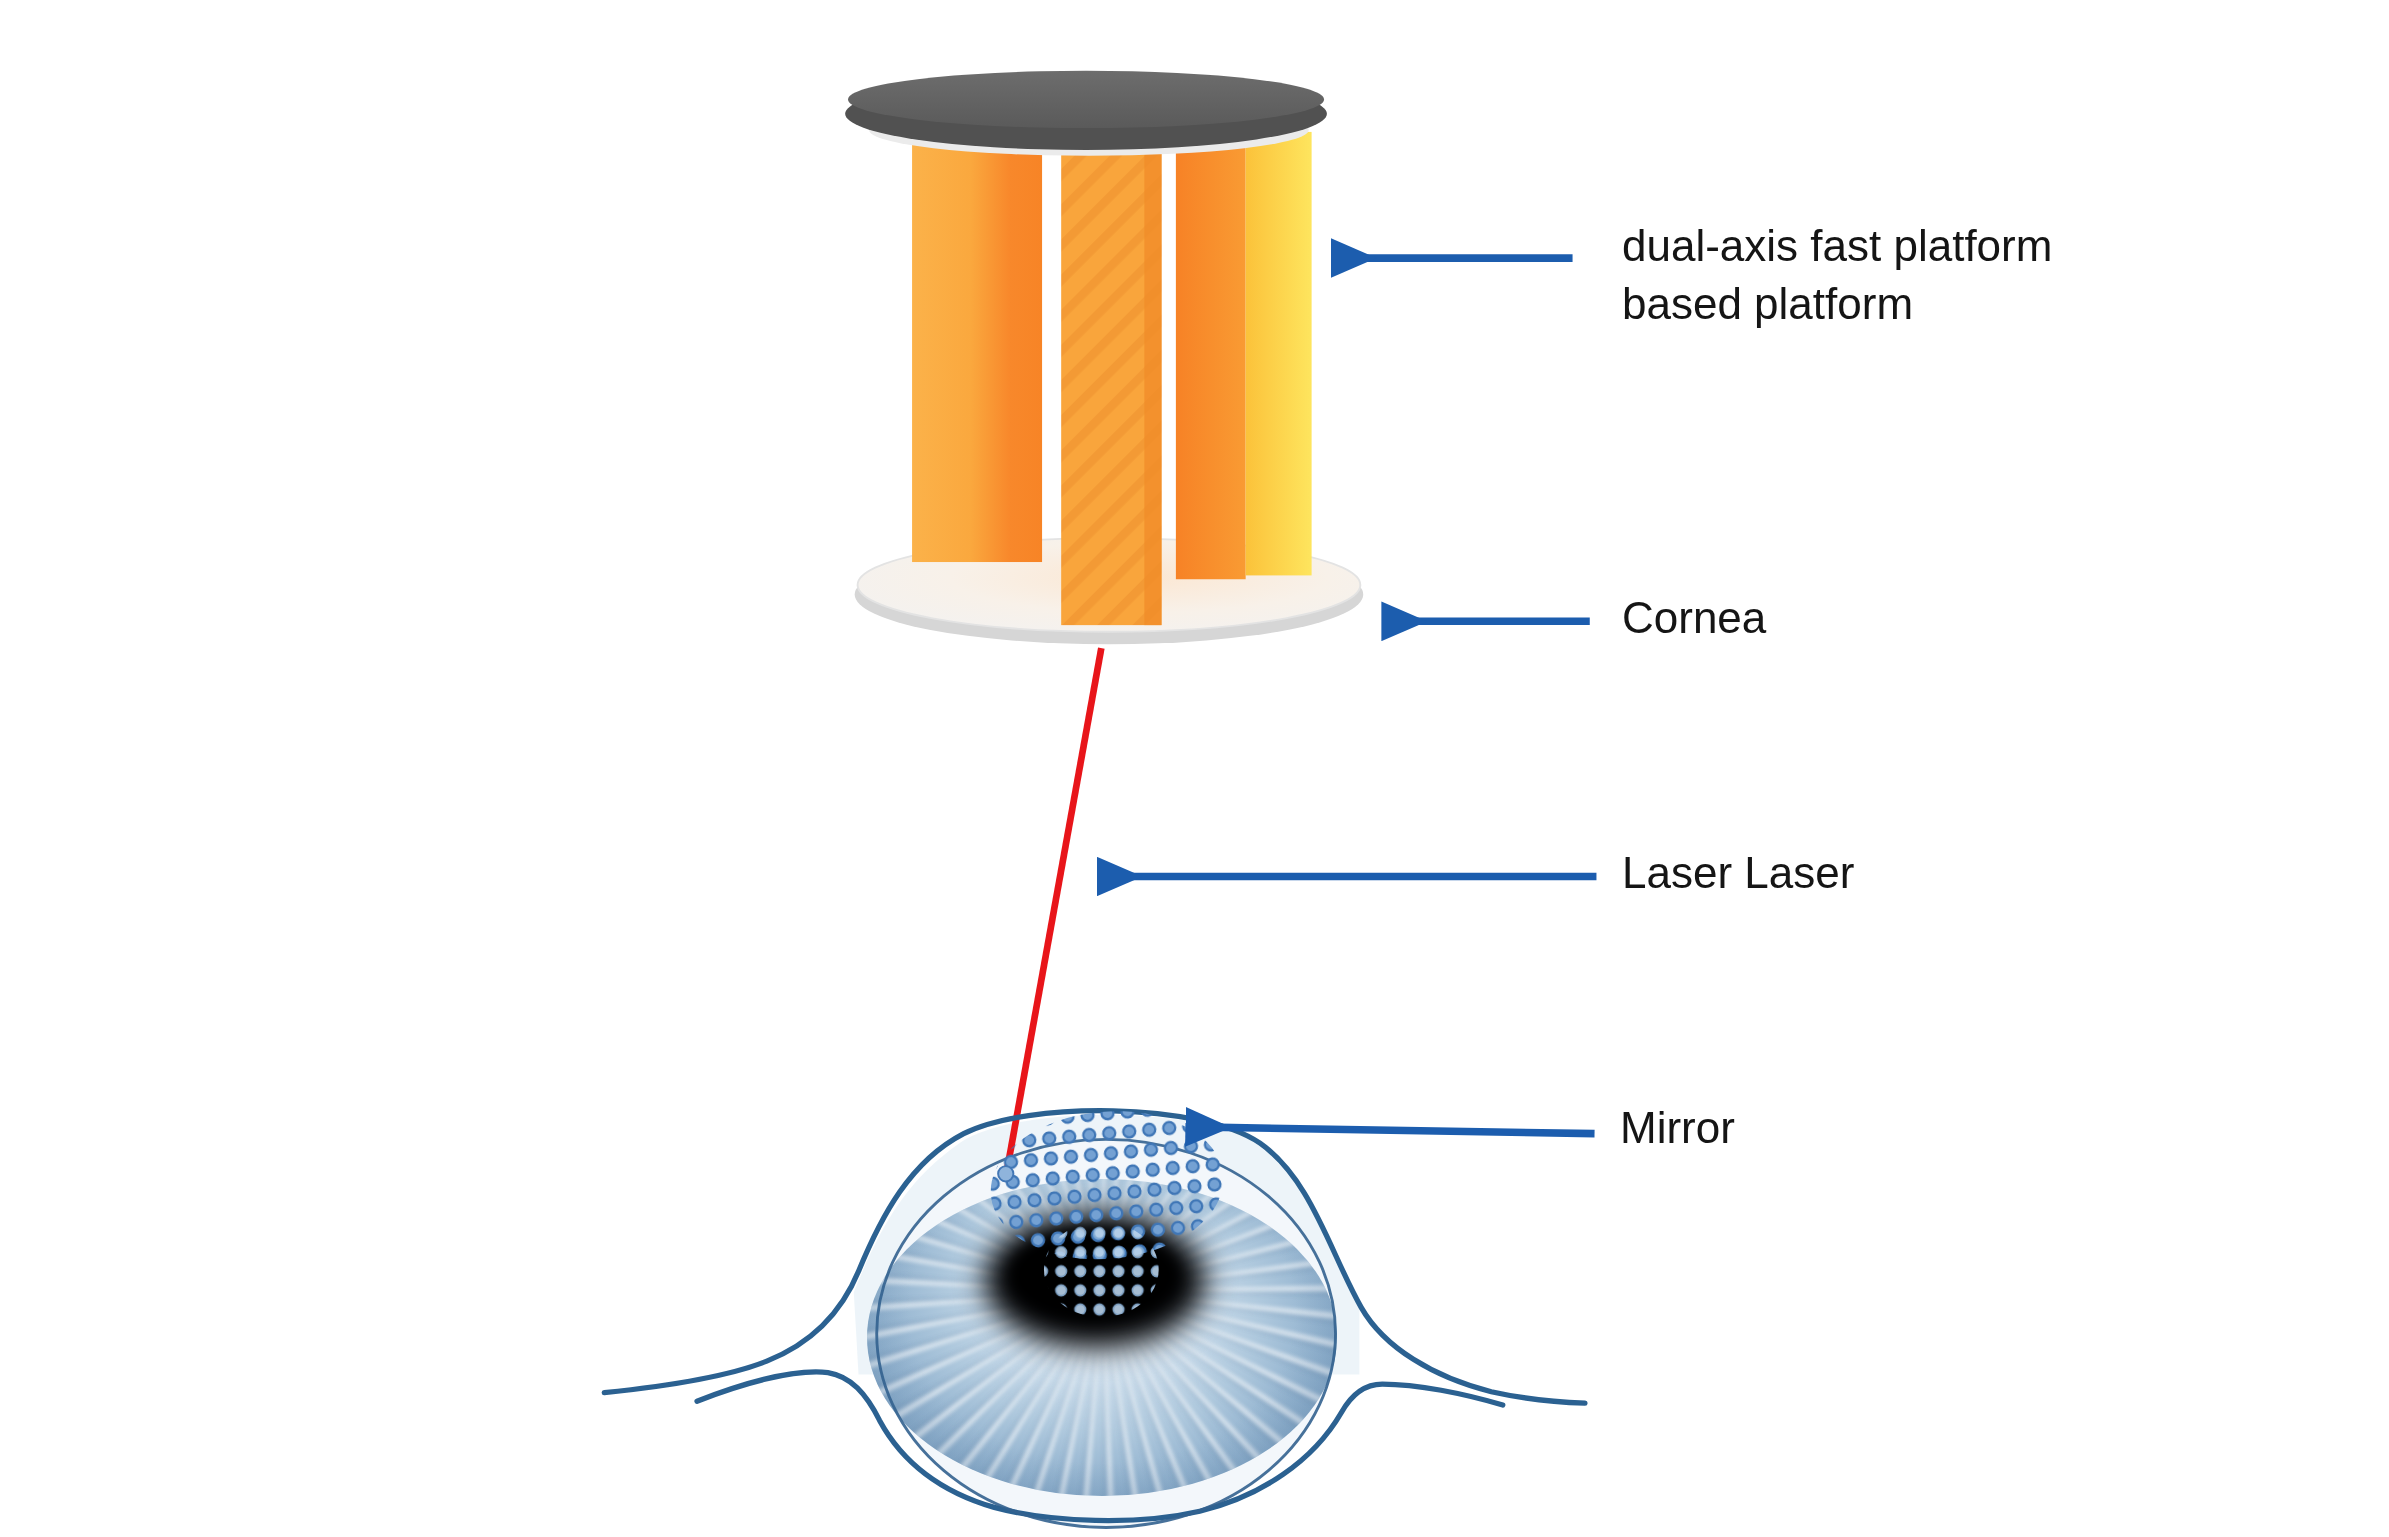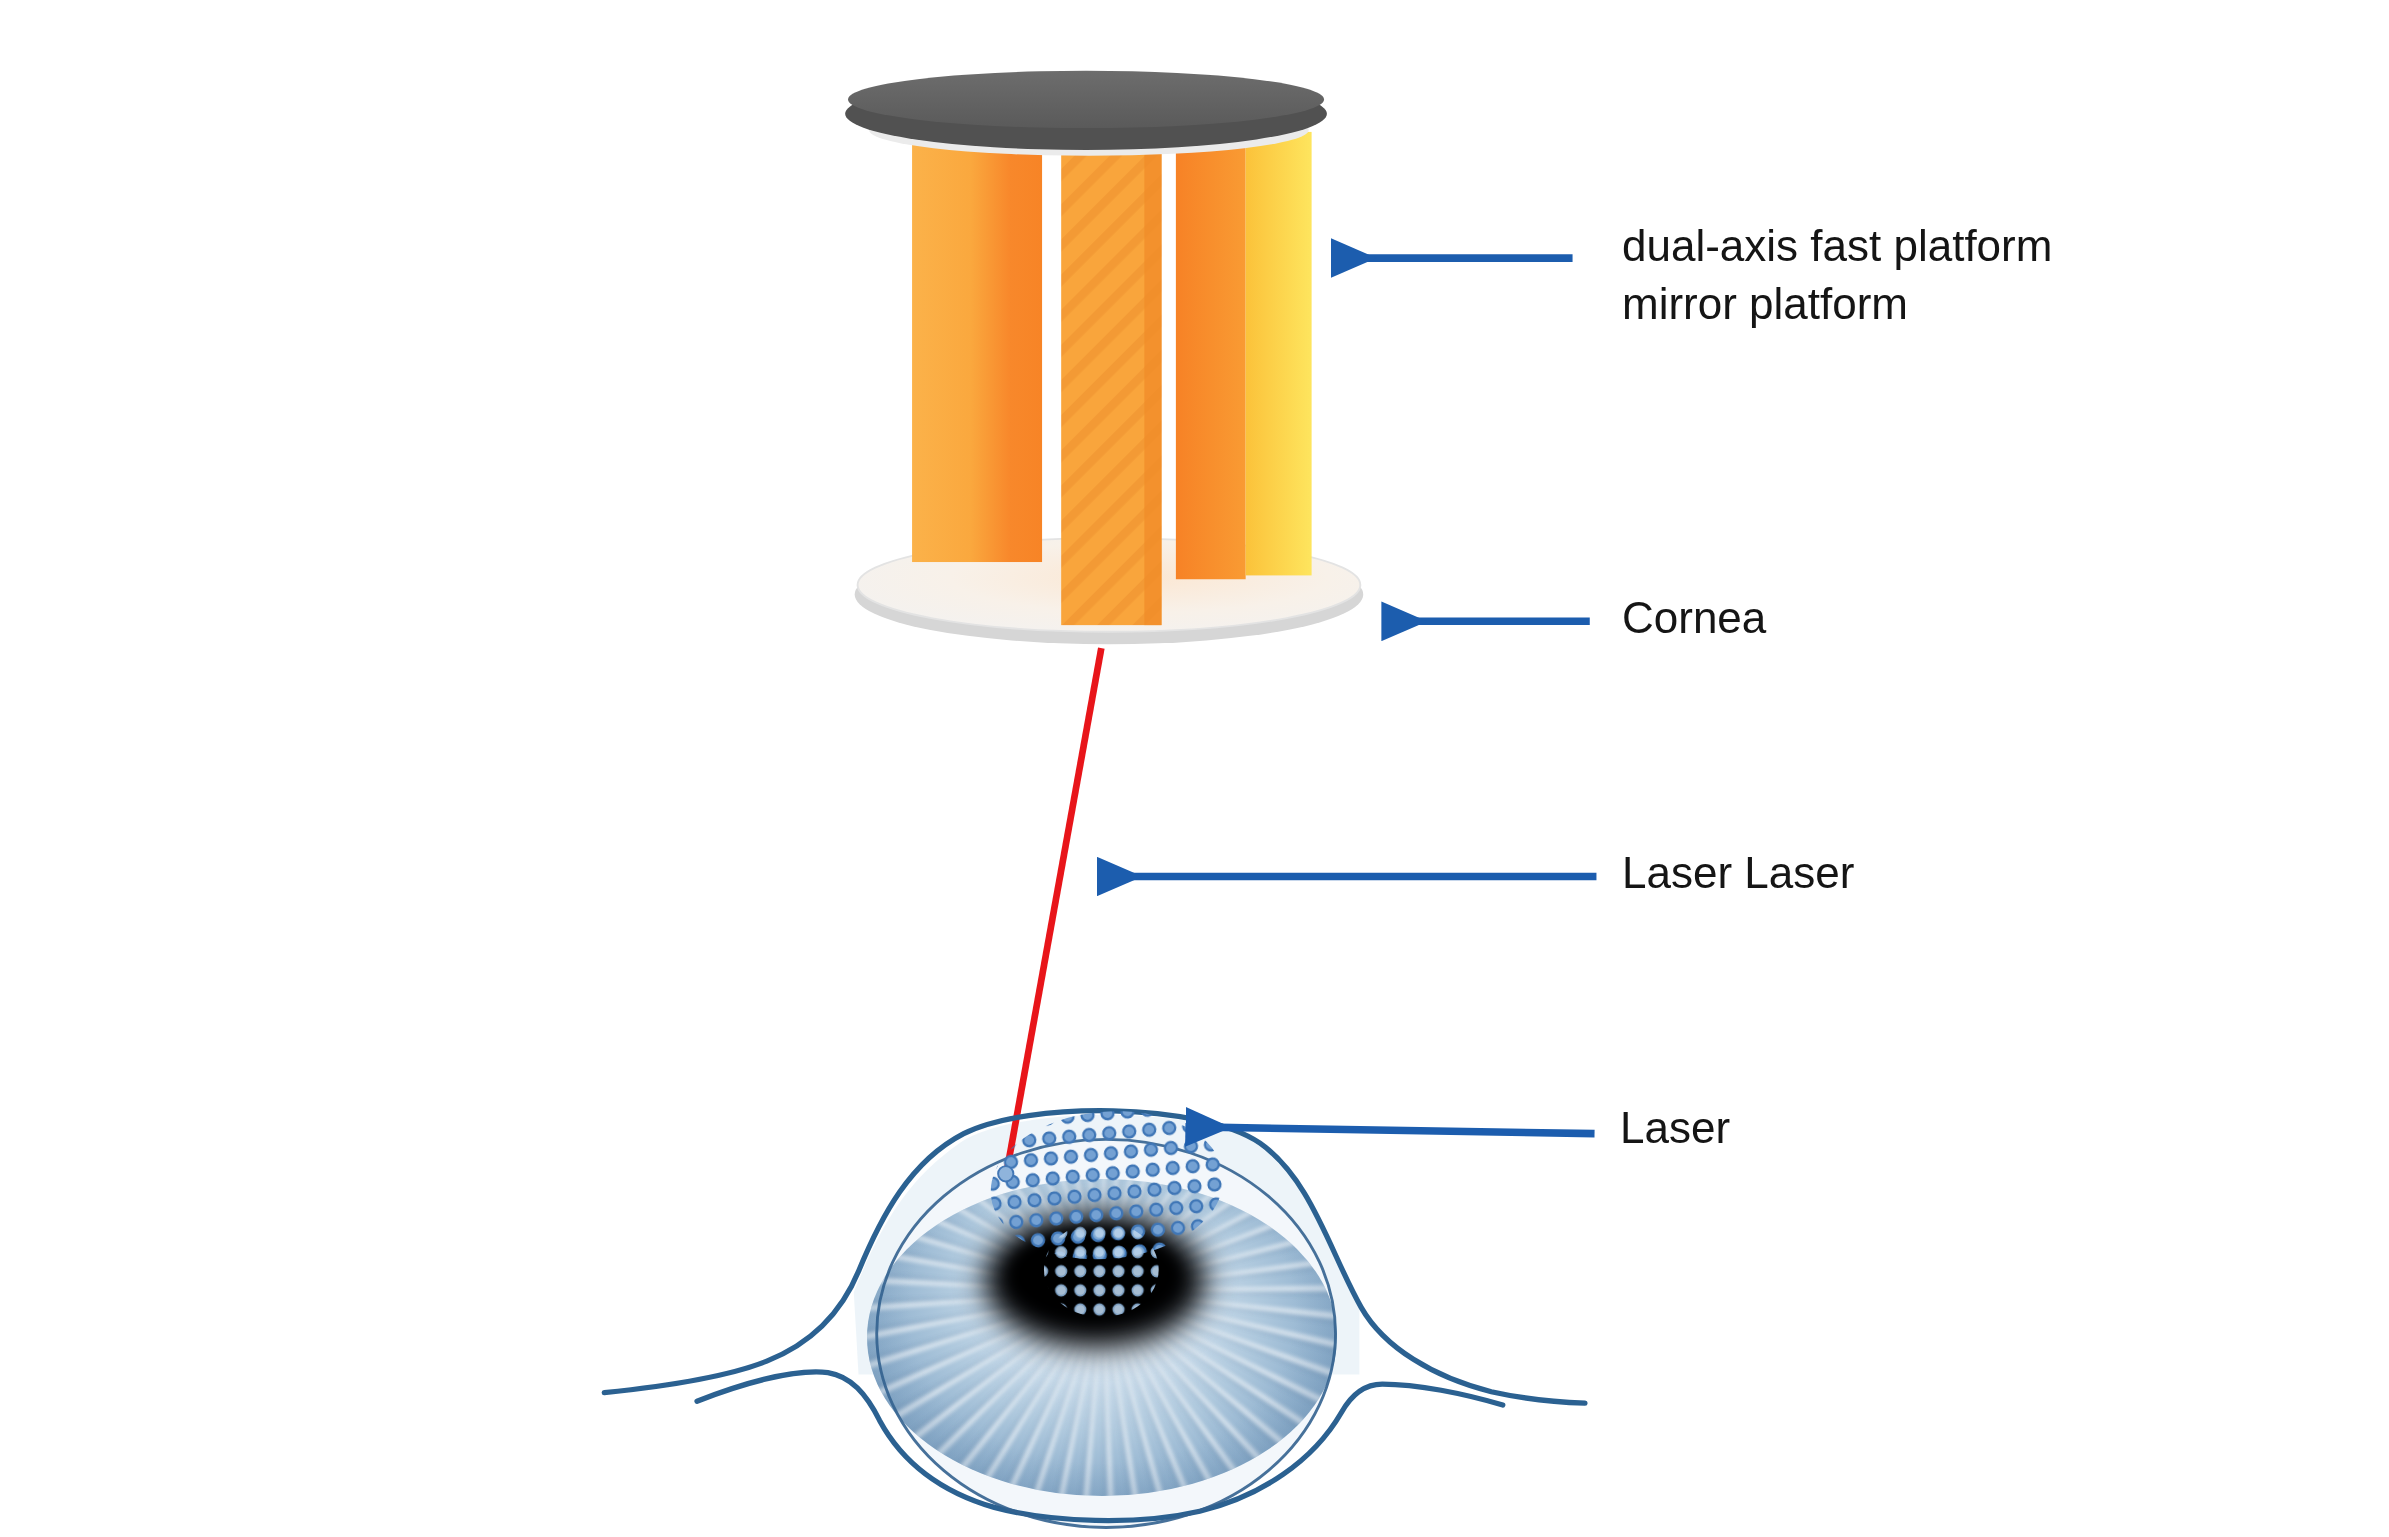--- a/index.html
+++ b/index.html
@@ -145,23 +145,23 @@
     <g stroke="#1c5dae" stroke-width="8" fill="none">
       <line x1="1645" y1="270" x2="1400" y2="270" marker-end="url(#ah)"></line>
       <line x1="1663" y1="650" x2="1453" y2="650" marker-end="url(#ah)"></line>
       <line x1="1670" y1="917" x2="1155" y2="917" marker-end="url(#ah)"></line>
       <line x1="1668" y1="1186" x2="1248" y2="1179" marker-end="url(#ah)"></line>
     </g>
   </svg>
 
   <div class="label" style="left:1622px;top:217px;">
     <div>dual-axis fast platform</div>
-    <div>mirror platform</div>
+    <div>based platform</div>
   </div>
 
   <div class="label" style="left:1622px;top:589px;">Cornea</div>
 
   <div class="label" style="left:1622px;top:844px;">Laser Laser</div>
 
-  <div class="label" style="left:1620px;top:1099px;">Laser</div>
+  <div class="label" style="left:1620px;top:1099px;">Mirror</div>
 
 </div>
 
 
 </body></html>

